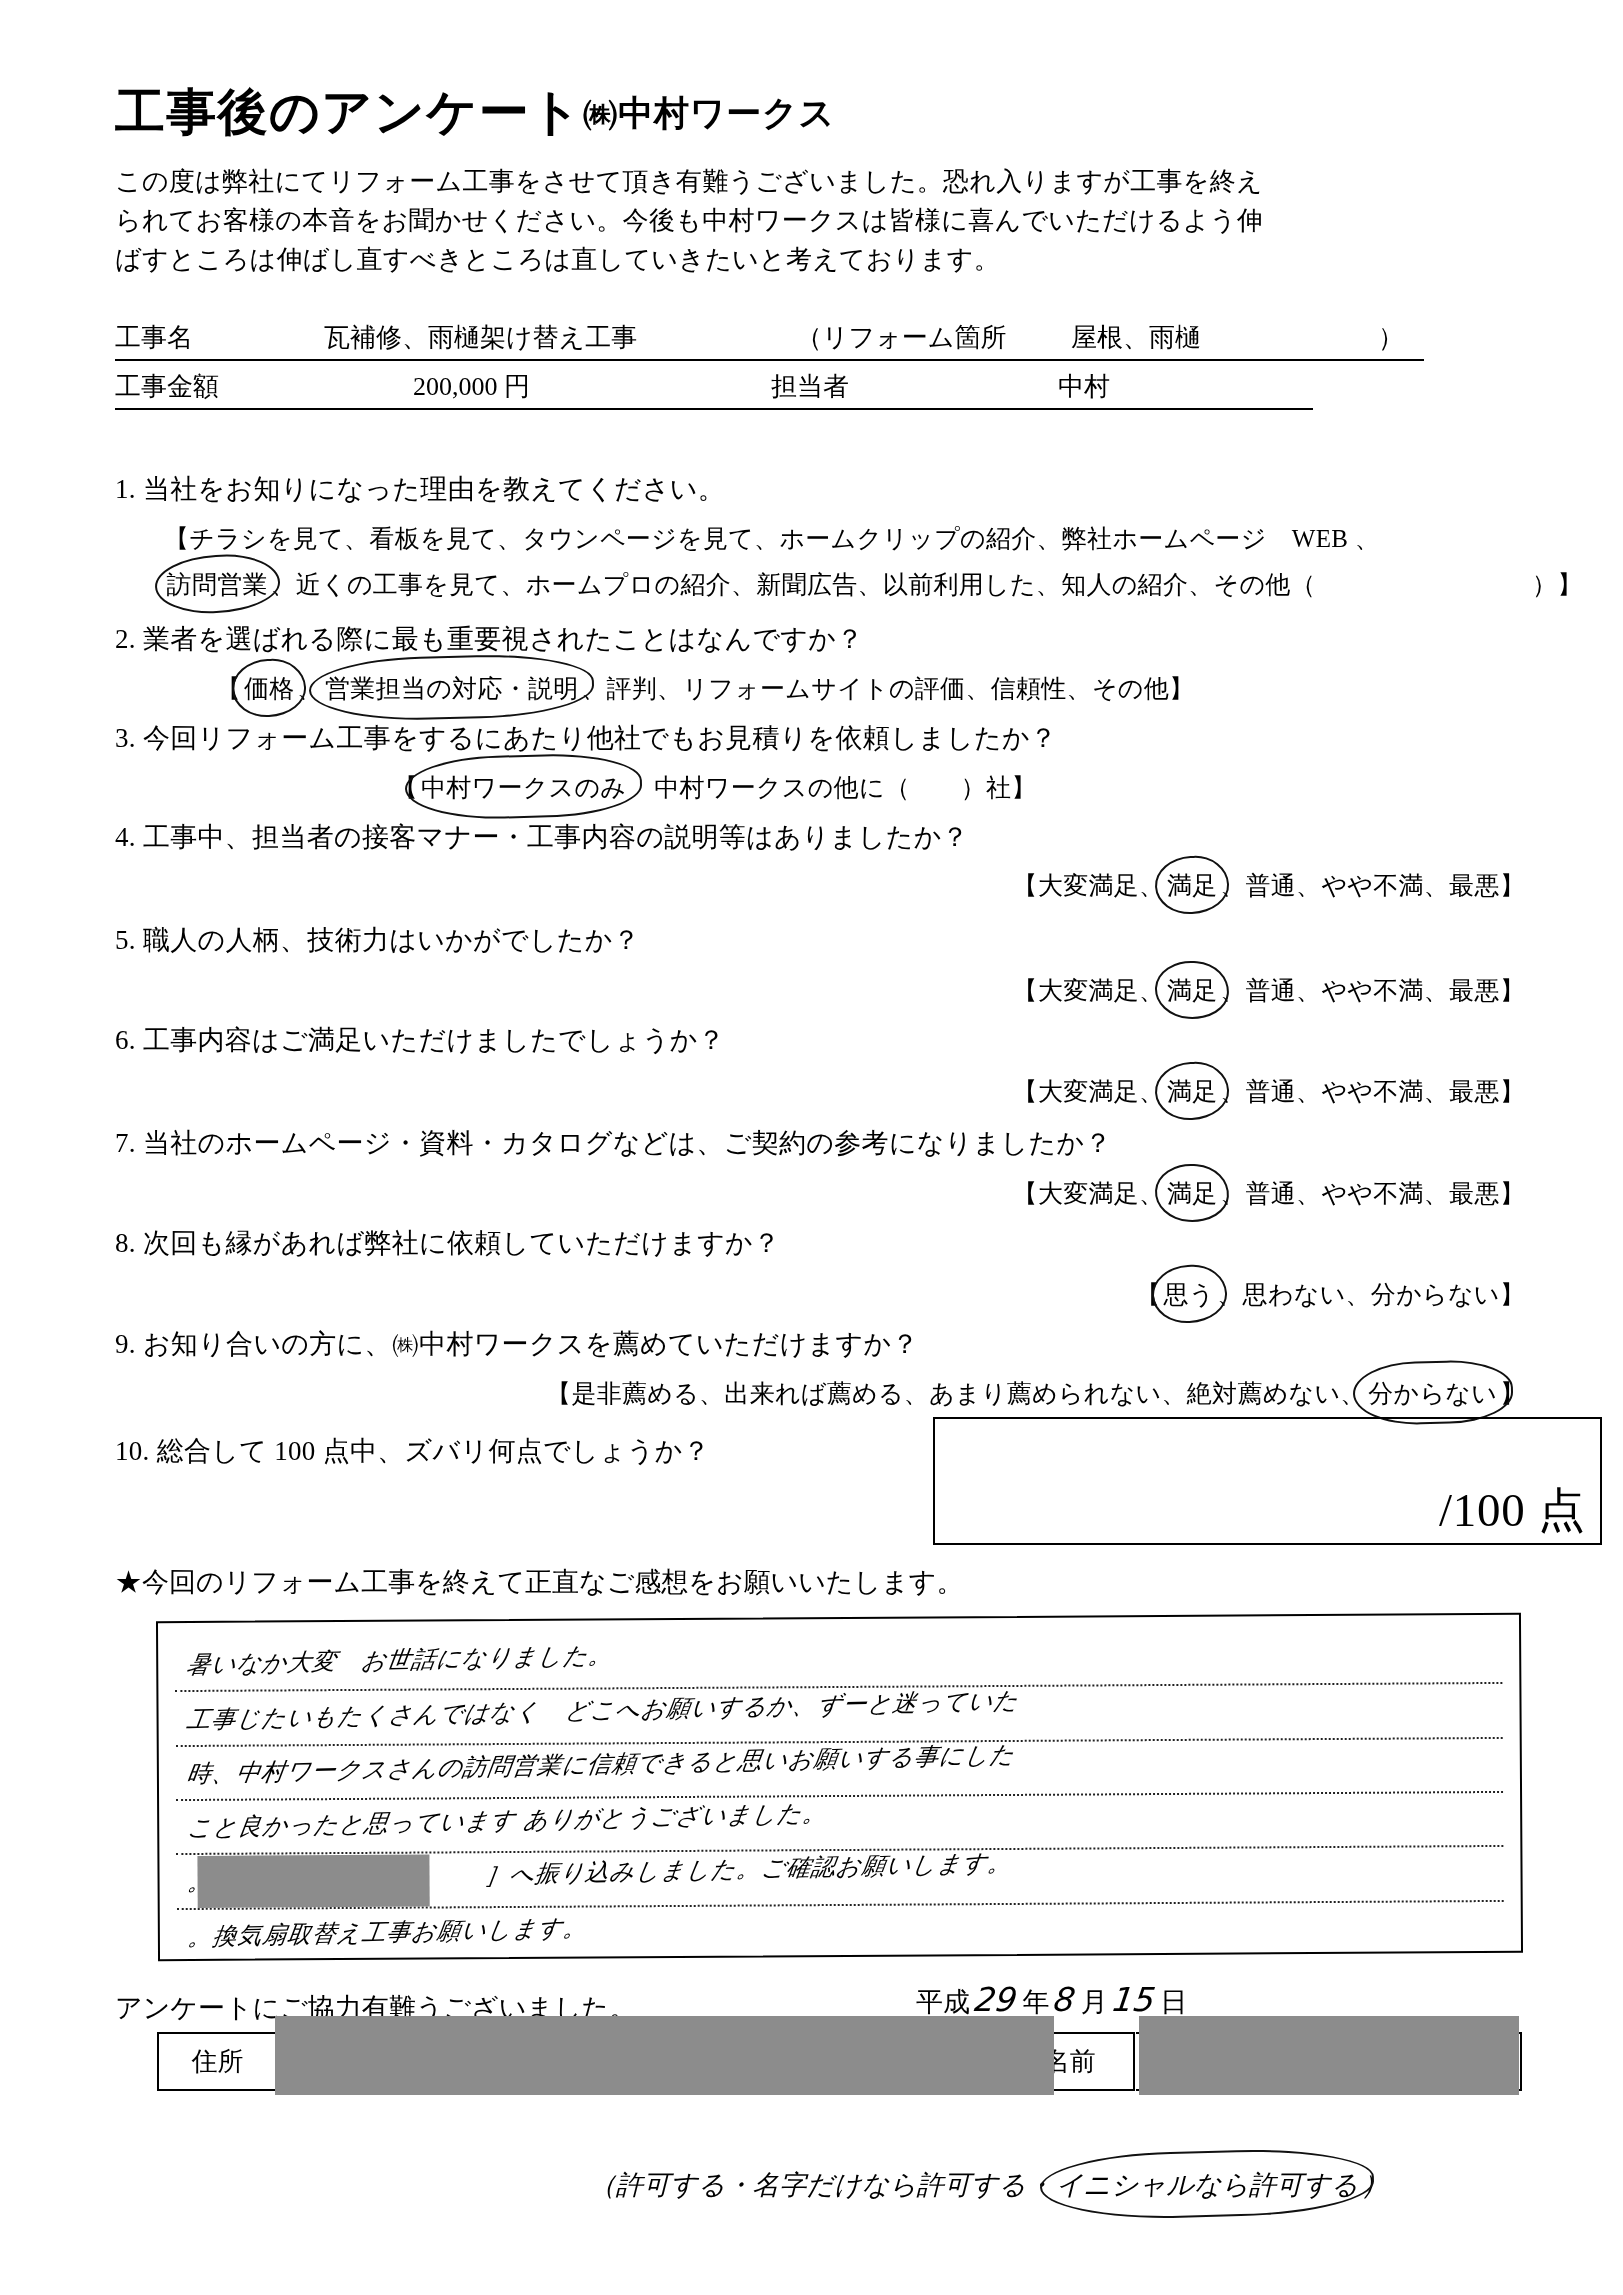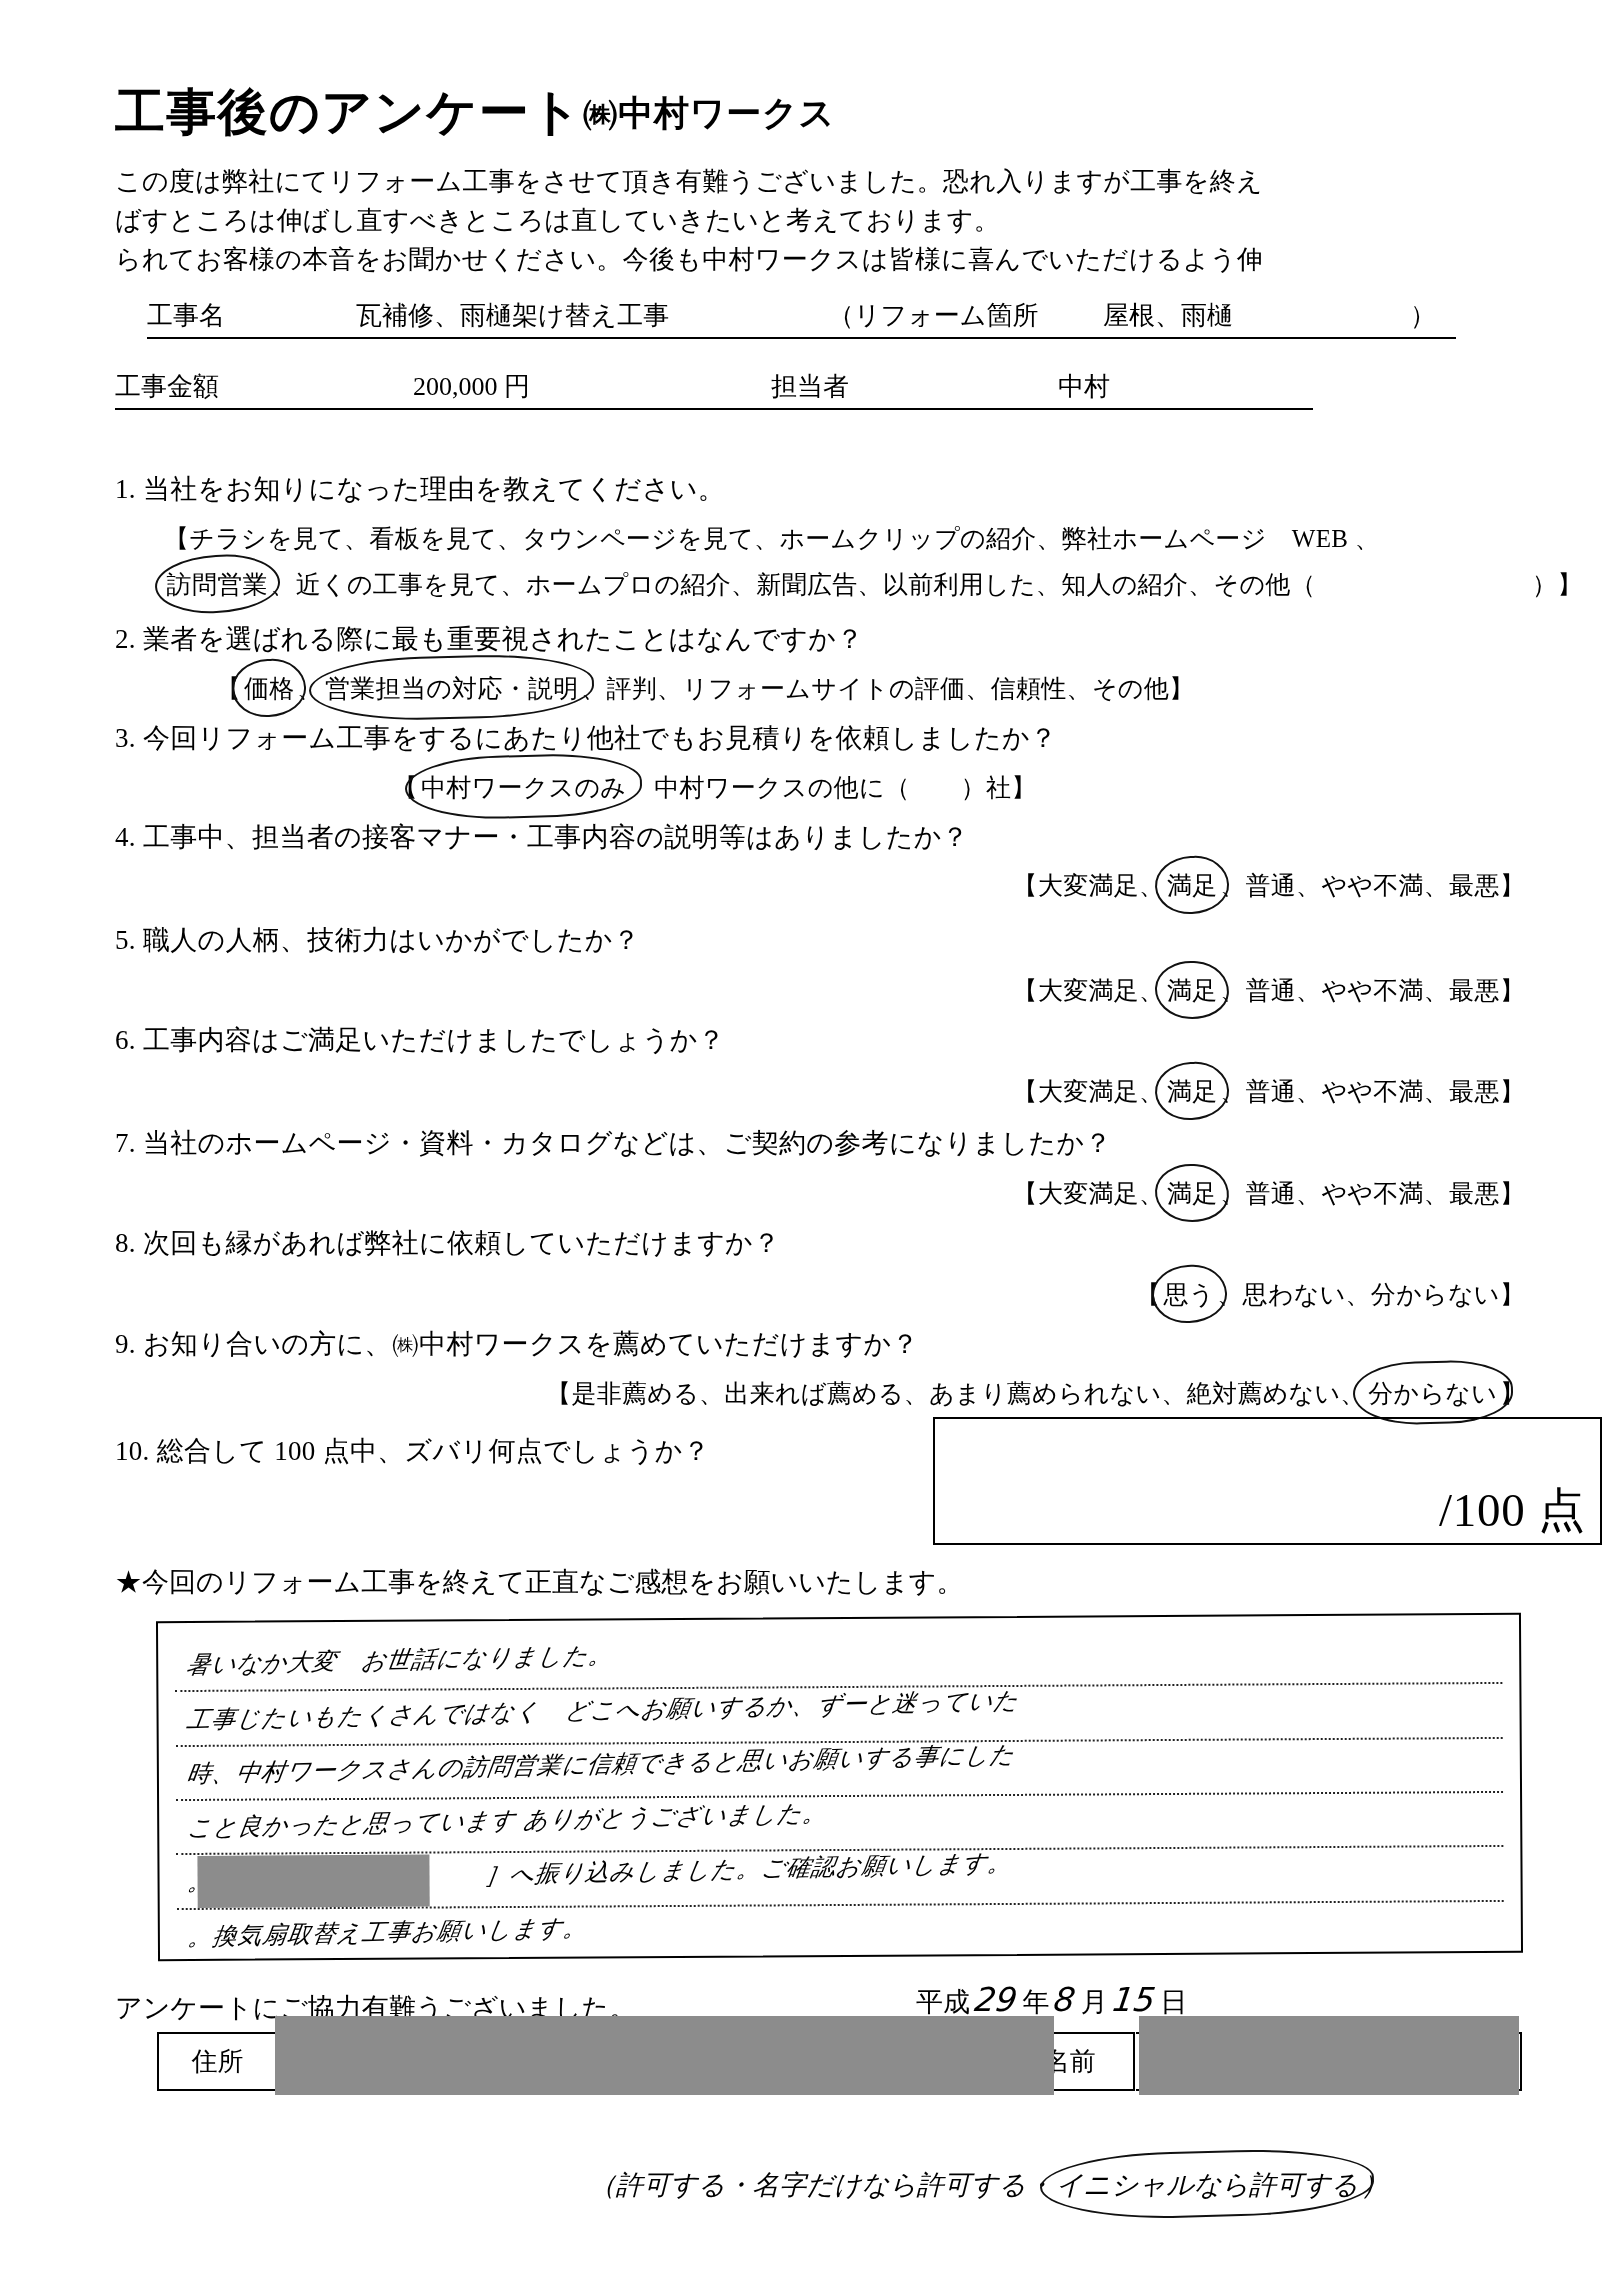--- a/index.html
+++ b/index.html
@@ -58,21 +58,21 @@
   .inforow {
     position: absolute;
     left: 115px;
     width: 1309px;
     height: 41px;
     border-bottom: 2.6px solid #000;
     font-size: 26px;
     white-space: nowrap;
   }
   .inforow span { position: absolute; bottom: 3.9px; }
-  #row-kouji { top: 296px; margin-left: 32px; }
+  #row-kouji { top: 318px; }
   #row-kingaku { top: 367px; width: 1198px; }
   .lbl-kouji     { left: 0px; }
   .val-kouji     { left: 209px; }
   .paren-open    { left: 681px; }
   .val-place     { left: 956px; }
   .paren-close   { left: 1263px; }
   .lbl-kingaku   { left: 0px; }
   .val-kingaku   { left: 298px; }
   .lbl-tanto     { left: 656px; text-align: center; }
   .val-tanto     { left: 943px; }
@@ -246,22 +246,22 @@
 
 <div id="page">
 
   <div class="hdr">
     <div class="hdr-title">工事後のアンケート</div>
     <div class="hdr-company">㈱中村ワークス</div>
   </div>
 
   <div class="intro">
     <p>この度は弊社にてリフォーム工事をさせて頂き有難うございました。恐れ入りますが工事を終え</p>
+    <p>られてお客様の本音をお聞かせください。今後も中村ワークスは皆様に喜んでいただけるよう伸</p>
     <p>ばすところは伸ばし直すべきところは直していきたいと考えております。</p>
-    <p>られてお客様の本音をお聞かせください。今後も中村ワークスは皆様に喜んでいただけるよう伸</p>
   </div>
 
   <div class="inforow" id="row-kouji">
     <span class="lbl-kouji">工事名</span>
     <span class="val-kouji">瓦補修、雨樋架け替え工事</span>
     <span class="paren-open">（リフォーム箇所</span>
     <span class="val-place">屋根、雨樋</span>
     <span class="paren-close">）</span>
   </div>
 

